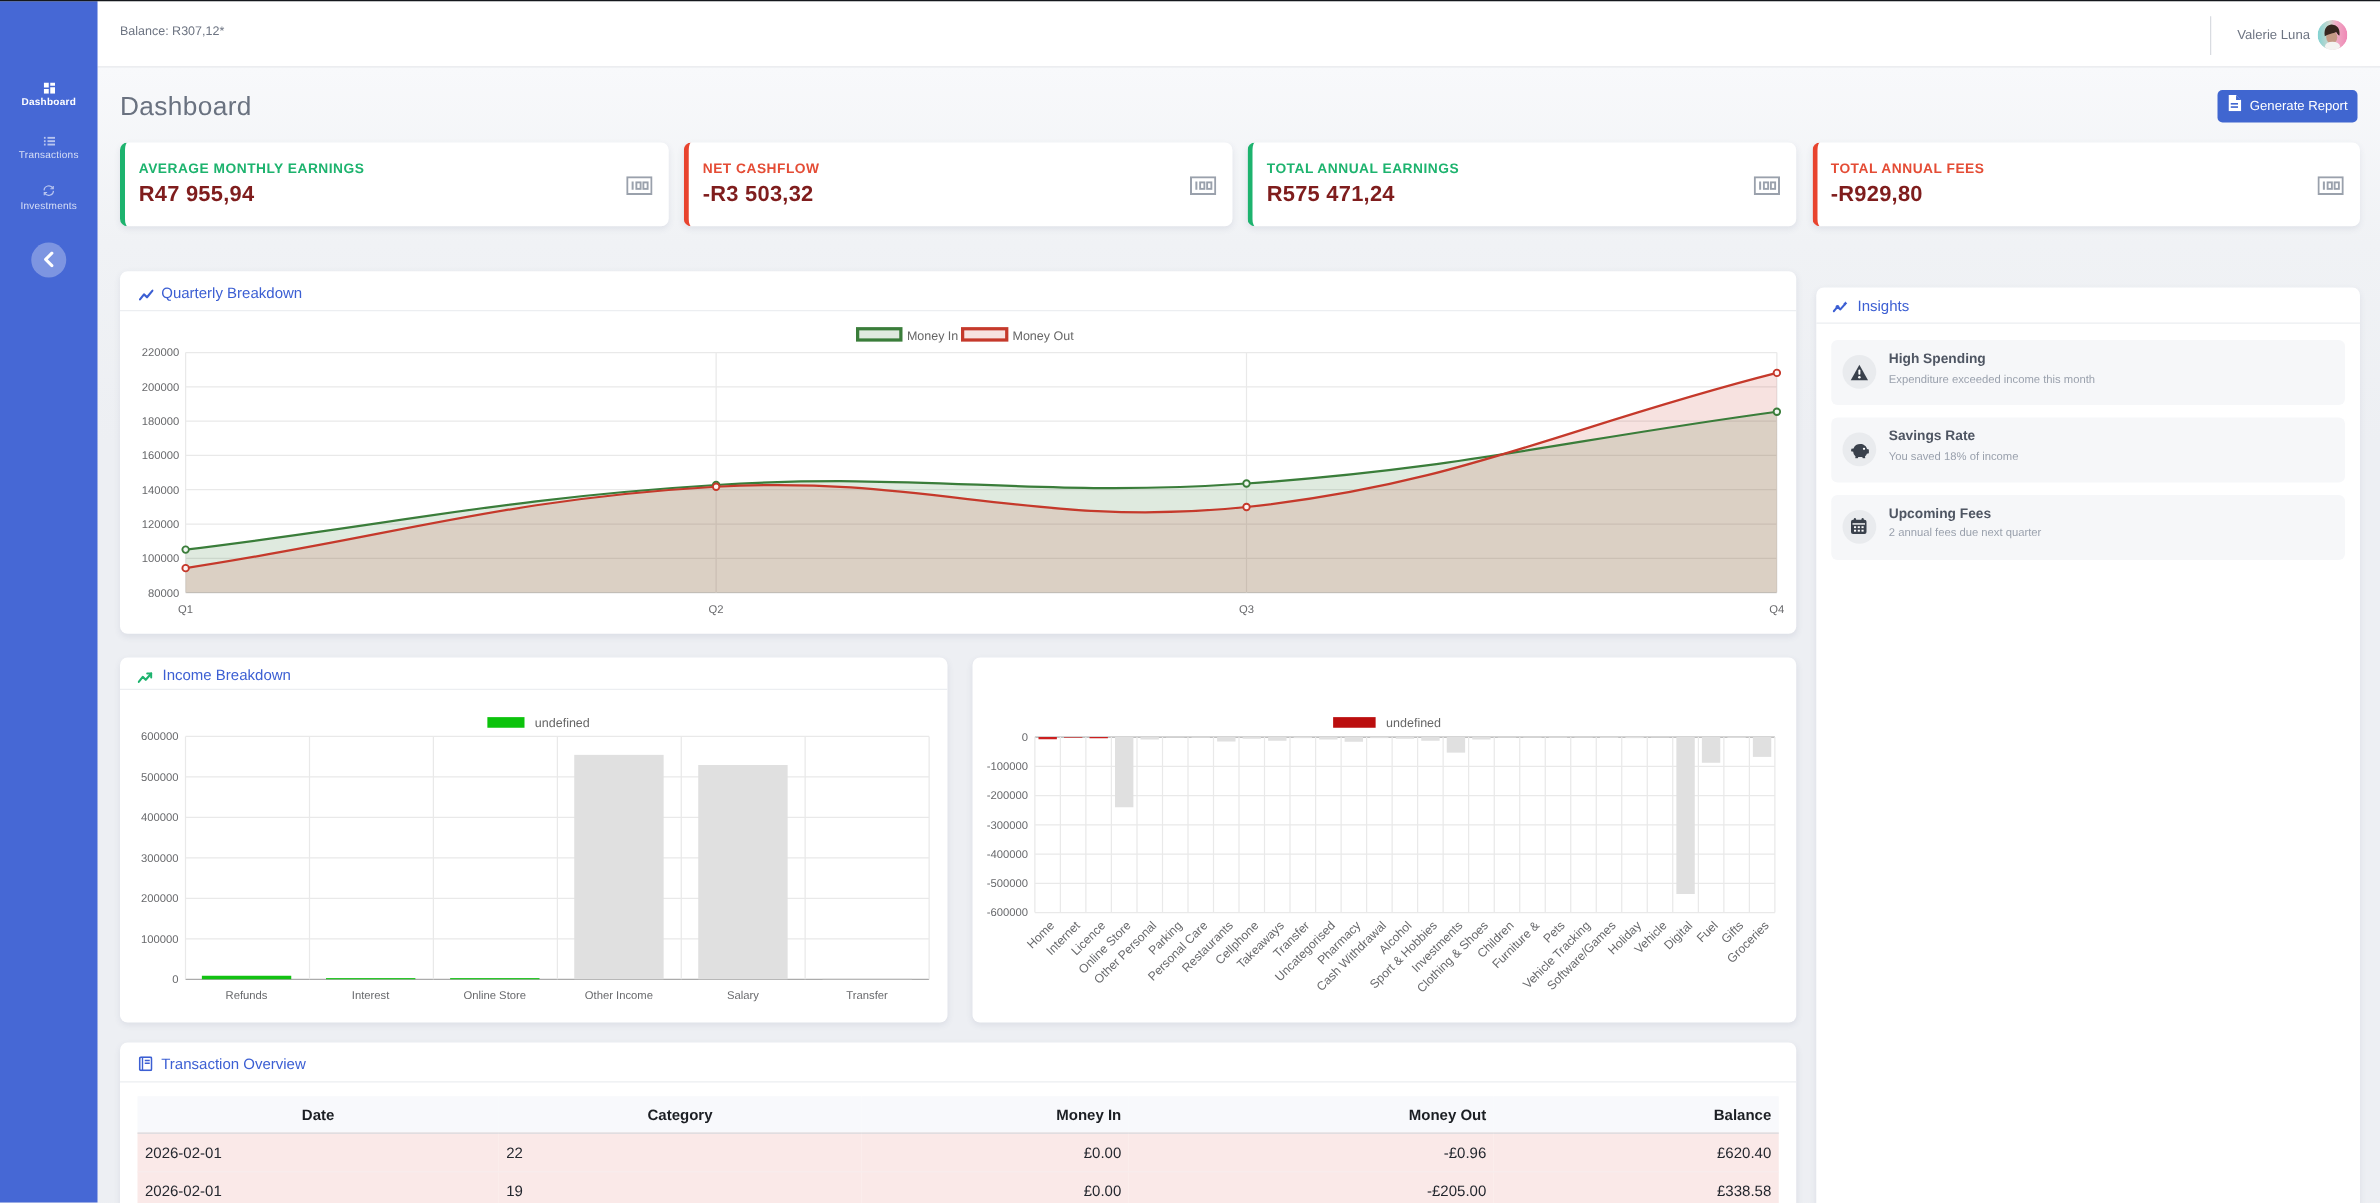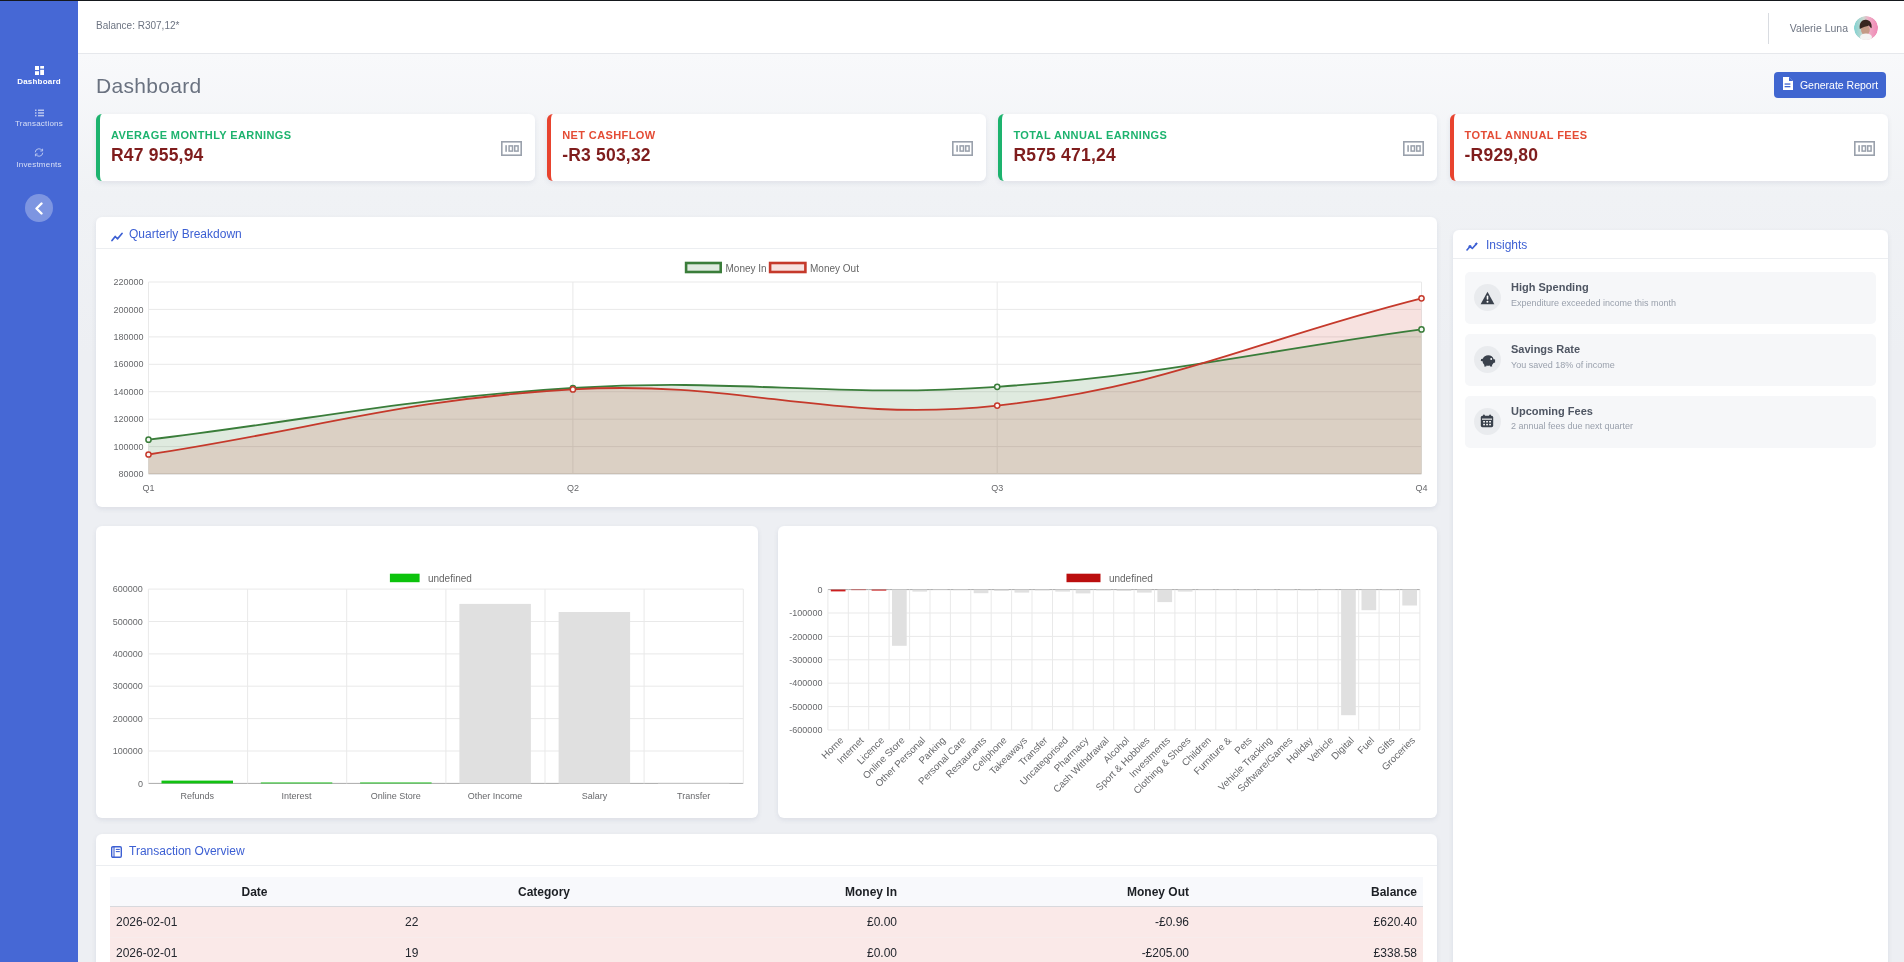--- a/index.html
+++ b/index.html
@@ -191,20 +191,27 @@
       <text x="476.9" y="273.5" font-size="9" fill="#68696c" text-anchor="middle" font-weight="normal">Q2</text>
       <text x="901.2" y="273.5" font-size="9" fill="#68696c" text-anchor="middle" font-weight="normal">Q3</text>
       <text x="1325.5" y="273.5" font-size="9" fill="#68696c" text-anchor="middle" font-weight="normal">Q4</text>
       <rect x="590.1" y="46" width="34.6" height="9" fill="rgba(58,125,58,0.16)" stroke="#3a7d3a" stroke-width="2.6"></rect>
       <text x="629.5" y="54.8" font-size="10" fill="#666" text-anchor="start" font-weight="normal">Money In</text>
       <rect x="674.1" y="46" width="35.3" height="9" fill="rgba(200,60,50,0.15)" stroke="#c5392b" stroke-width="2.6"></rect>
       <text x="714" y="54.8" font-size="10" fill="#666" text-anchor="start" font-weight="normal">Money Out</text>
     </svg>
   </div>
 <div class="card" style="left:96px;top:526.4px;width:661.5px;height:291.6px">
+    <div class="chead" style="height:25.9px">
+      <span style="position:absolute;left:14.4px;top:8px"><svg width="12" height="10" viewBox="0 0 12 10" fill="none" stroke="#1db36e" stroke-width="1.7" stroke-linecap="round" stroke-linejoin="round">
+          <path d="M1 8.5 L4.2 4.5 L6.6 6.8 L11 1.8"></path>
+          <path d="M7.8 1.8 H11 V5"></path>
+        </svg></span>
+      <span class="t" style="position:absolute;left:34px;top:7px">Income Breakdown</span>
+    </div>
     <svg style="position:absolute;left:0;top:0" width="661.5" height="291.6">
       <line x1="52.4" y1="63.1" x2="647.3" y2="63.1" stroke="#e9e9e9" stroke-width="1"></line>
       <line x1="52.4" y1="95.5" x2="647.3" y2="95.5" stroke="#e9e9e9" stroke-width="1"></line>
       <line x1="52.4" y1="127.9" x2="647.3" y2="127.9" stroke="#e9e9e9" stroke-width="1"></line>
       <line x1="52.4" y1="160.2" x2="647.3" y2="160.2" stroke="#e9e9e9" stroke-width="1"></line>
       <line x1="52.4" y1="192.6" x2="647.3" y2="192.6" stroke="#e9e9e9" stroke-width="1"></line>
       <line x1="52.4" y1="225.0" x2="647.3" y2="225.0" stroke="#e9e9e9" stroke-width="1"></line>
       <line x1="52.4" y1="257.4" x2="647.3" y2="257.4" stroke="#ababab" stroke-width="1"></line>
       <line x1="52.4" y1="63.1" x2="52.4" y2="257.4" stroke="#e9e9e9" stroke-width="1"></line>
       <line x1="151.6" y1="63.1" x2="151.6" y2="257.4" stroke="#e9e9e9" stroke-width="1"></line>

